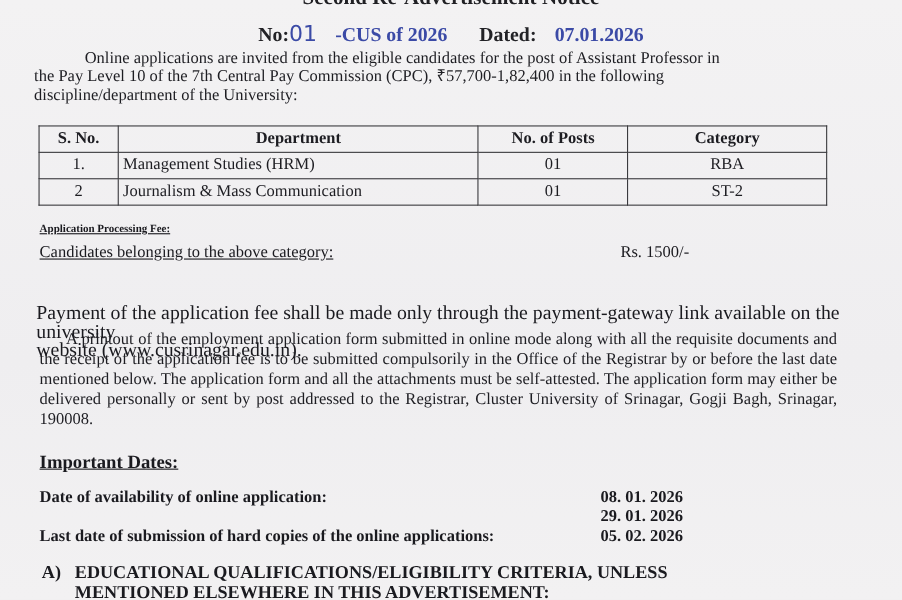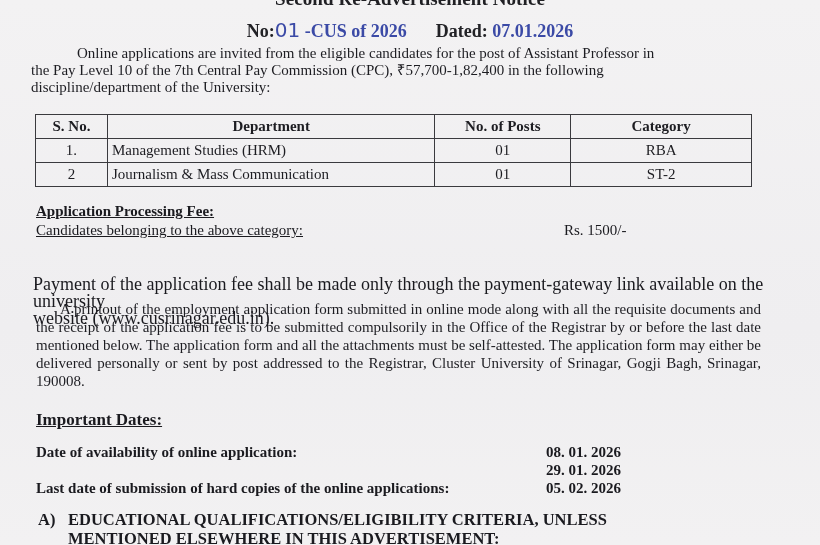--- a/index.html
+++ b/index.html
@@ -33,21 +33,21 @@
     }
     .notice-line {
       position: absolute;
       left: 0; right: 0;
       top: 18px;
       text-align: center;
       font-size: 18px;
       font-weight: bold;
       color: #222226;
     }
-    .blue { color: #3b4aa6; }
+    .blue { color: #3b4aa6; margin-left: 12px; }
     .handwritten {
       font-family: "DejaVu Sans", sans-serif;
       font-weight: normal;
       font-size: 20px;
       color: #3b4aa6;
     }
     .gap { display: inline-block; width: 20px; }
     .para {
       position: absolute;
       font-size: 15px;
@@ -69,21 +69,21 @@
       padding: 0 4px;
       height: 23px;
     }
     table.posts th { font-weight: bold; text-align: center; }
     table.posts td.c { text-align: center; }
     table.posts td.l { text-align: left; }
     .fee-head {
       position: absolute;
       left: 36px; top: 203px;
       font-weight: bold;
-      font-size: 15px;
+      font-size: 10px;
       text-decoration: underline;
     }
     .fee-line {
       position: absolute;
       left: 36px; top: 222px;
       font-size: 15px;
       width: 720px;
       text-decoration: underline;
     }
     .fee-amount {

